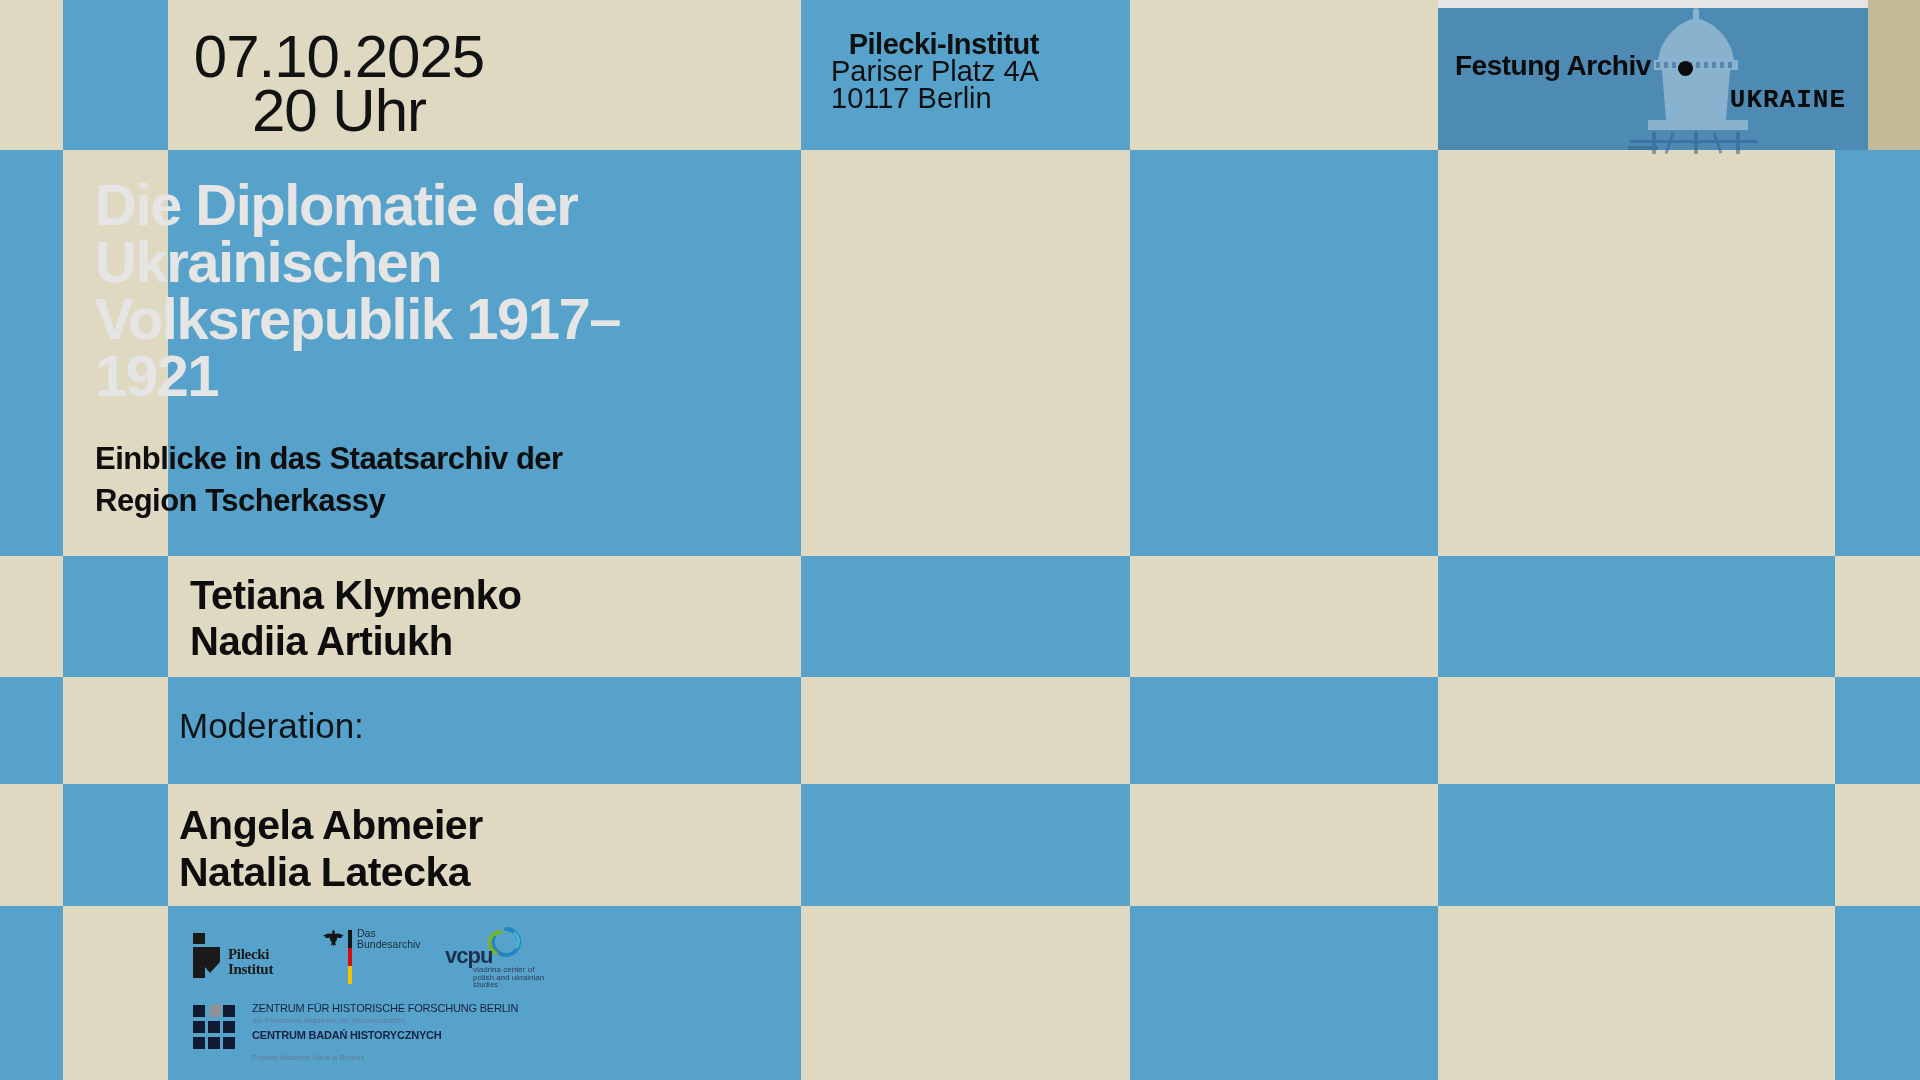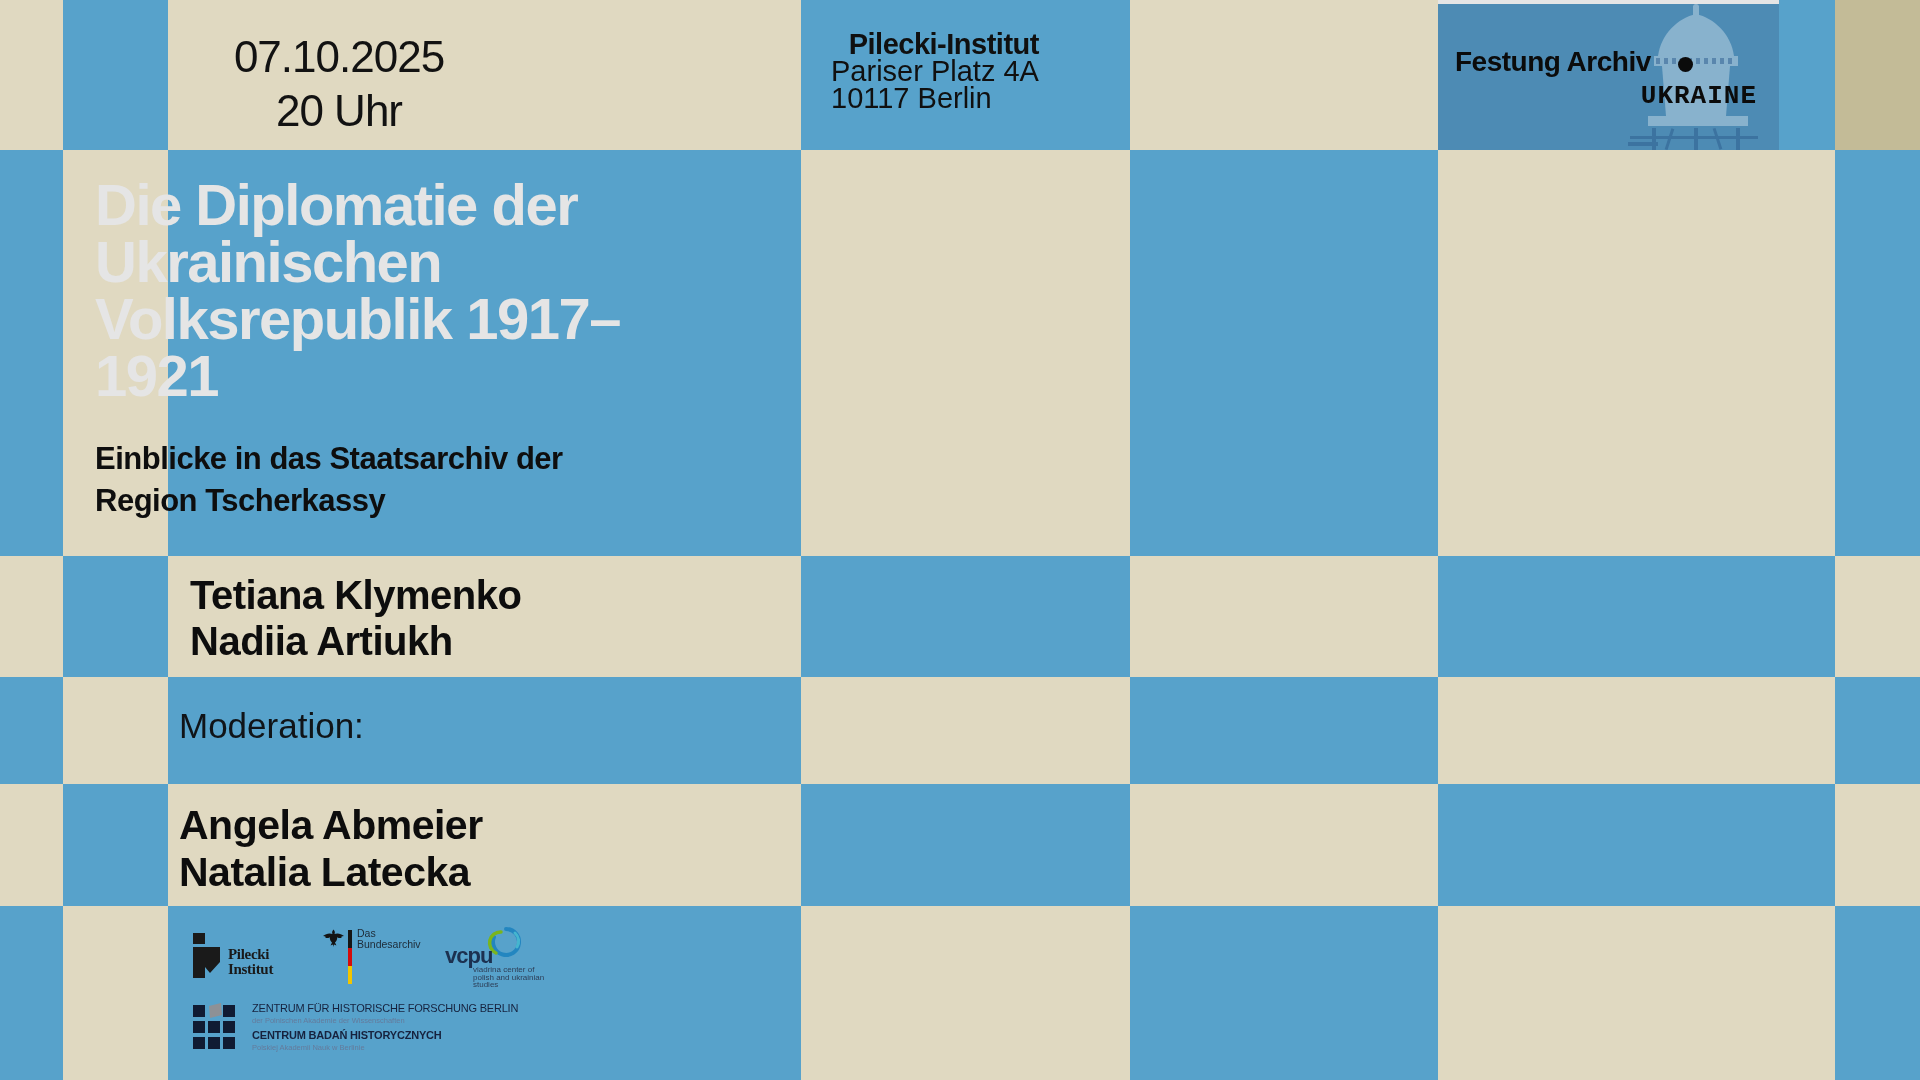--- a/index.html
+++ b/index.html
@@ -9,30 +9,30 @@
     -webkit-font-smoothing:antialiased;
   }
   #board{position:absolute;inset:0;}
   .cell{position:absolute;}
 
   .abs{position:absolute;}
 
   
   .date-block{
     left:169px;top:30px;width:340px;text-align:center;
-    font-size:44px;line-height:54px;letter-spacing:-1px;color:#121212;
+    font-size:60px;line-height:54px;letter-spacing:-1px;color:#121212;
   }
   .venue-block{
     left:831px;top:31px;font-size:29px;line-height:27px;color:#101010;
   }
   .venue-block .v1{font-weight:bold;letter-spacing:-0.5px;text-align:right;}
 
   .festung{
-    left:1438px;top:0;width:341px;height:150px;
-    background:#4d8bb4;border-top:4px solid #e5e5e5;box-sizing:border-box;
+    left:1438px;top:0;width:430px;height:150px;
+    background:#4d8bb4;border-top:8px solid #e5e5e5;box-sizing:border-box;
   }
   .festung-title{
     position:absolute;left:17px;top:42px;font-size:28px;font-weight:bold;
     letter-spacing:-0.5px;color:#0b0b0b;
   }
   .festung-bullet{
     position:absolute;left:240px;top:53px;width:15px;height:15px;border-radius:50%;
     background:#0b0b0b;font-size:0;overflow:hidden;color:transparent;
   }
   .festung-country{
@@ -77,21 +77,21 @@
     letter-spacing:-1px;color:#1c3150;
   }
   .vcpu-sub{
     position:absolute;left:28px;top:41px;font-size:8px;line-height:7.6px;color:#2d3e57;
   }
   .zentrum-logo{left:193px;top:1002px;width:460px;height:60px;}
   .zentrum-text{position:absolute;left:59px;top:0;}
   .z1{font-size:11px;line-height:12px;font-weight:normal;letter-spacing:-0.2px;color:#16223e;}
   .z2{font-size:7.5px;line-height:9px;margin-top:2px;color:#647b9c;}
   .z3{font-size:11px;line-height:12px;font-weight:bold;letter-spacing:-0.2px;margin-top:4px;color:#16223e;}
-  .z4{font-size:7.5px;line-height:9px;margin-top:2px;color:#647b9c;}
+  .z4{font-size:7.5px;line-height:9px;margin-top:12px;color:#647b9c;}
 </style>
 </head>
 <body>
 
 <div id="poster">
 
   <div id="board">
       <div class="cell" style="left: 0px; top: 0px; width: 64px; height: 151px; background: rgb(224, 217, 193);"></div>
       <div class="cell" style="left: 63px; top: 0px; width: 106px; height: 151px; background: rgb(87, 162, 203);"></div>
       <div class="cell" style="left: 168px; top: 0px; width: 634px; height: 151px; background: rgb(224, 217, 193);"></div>

